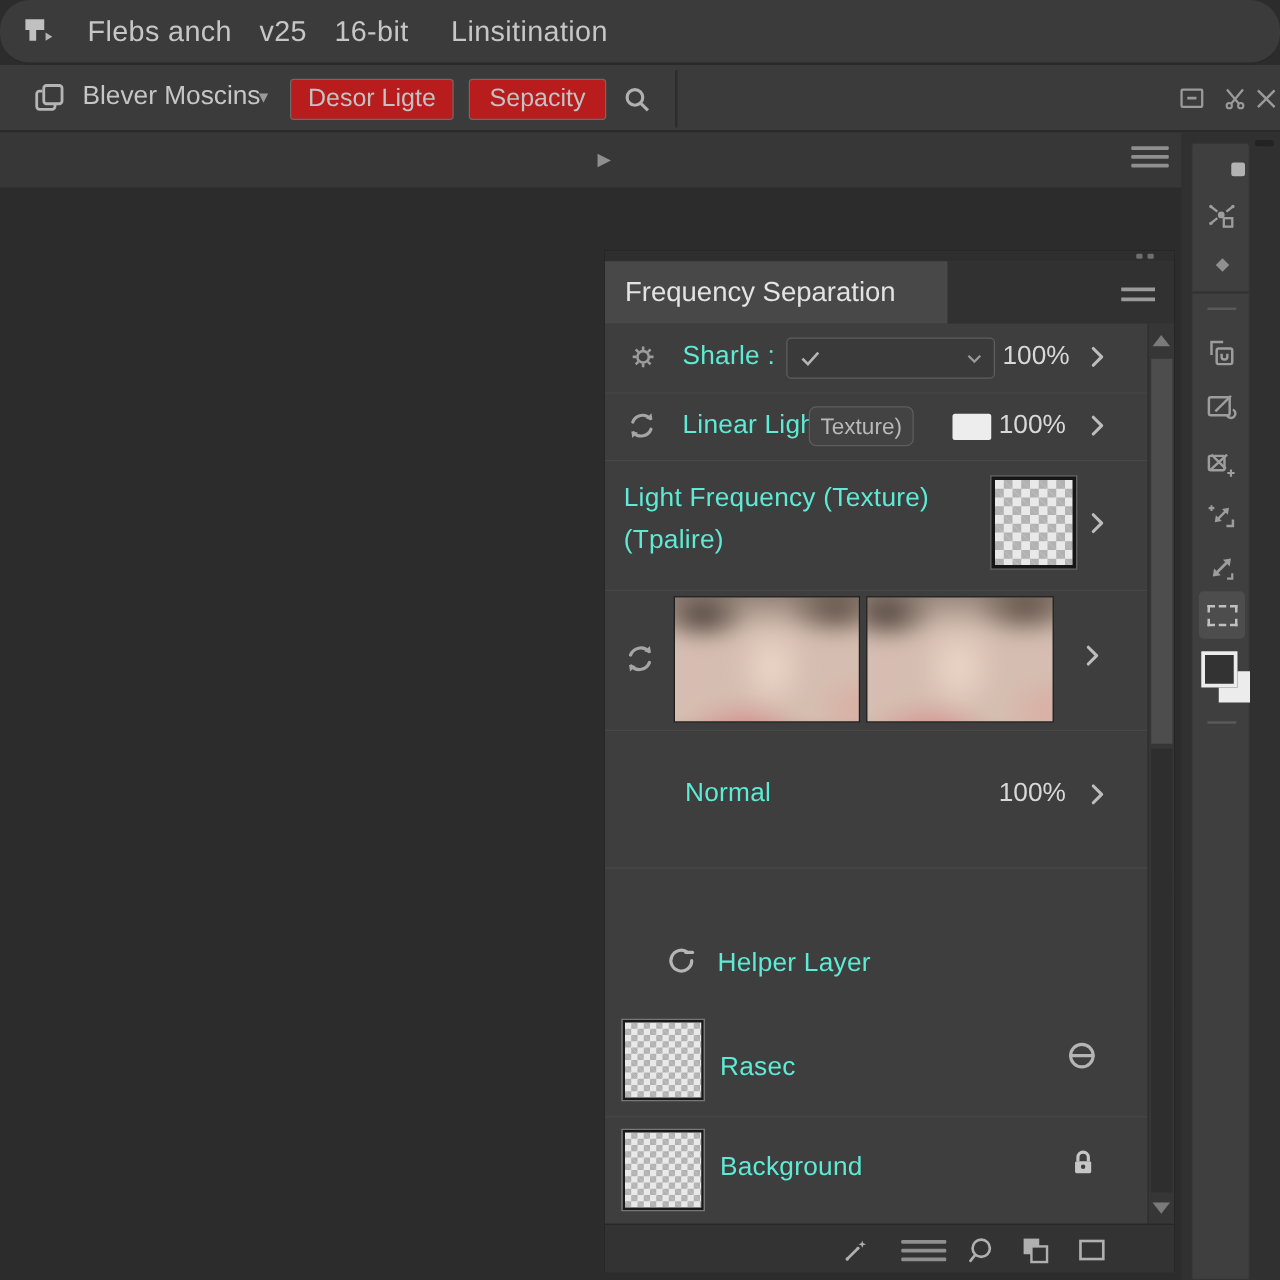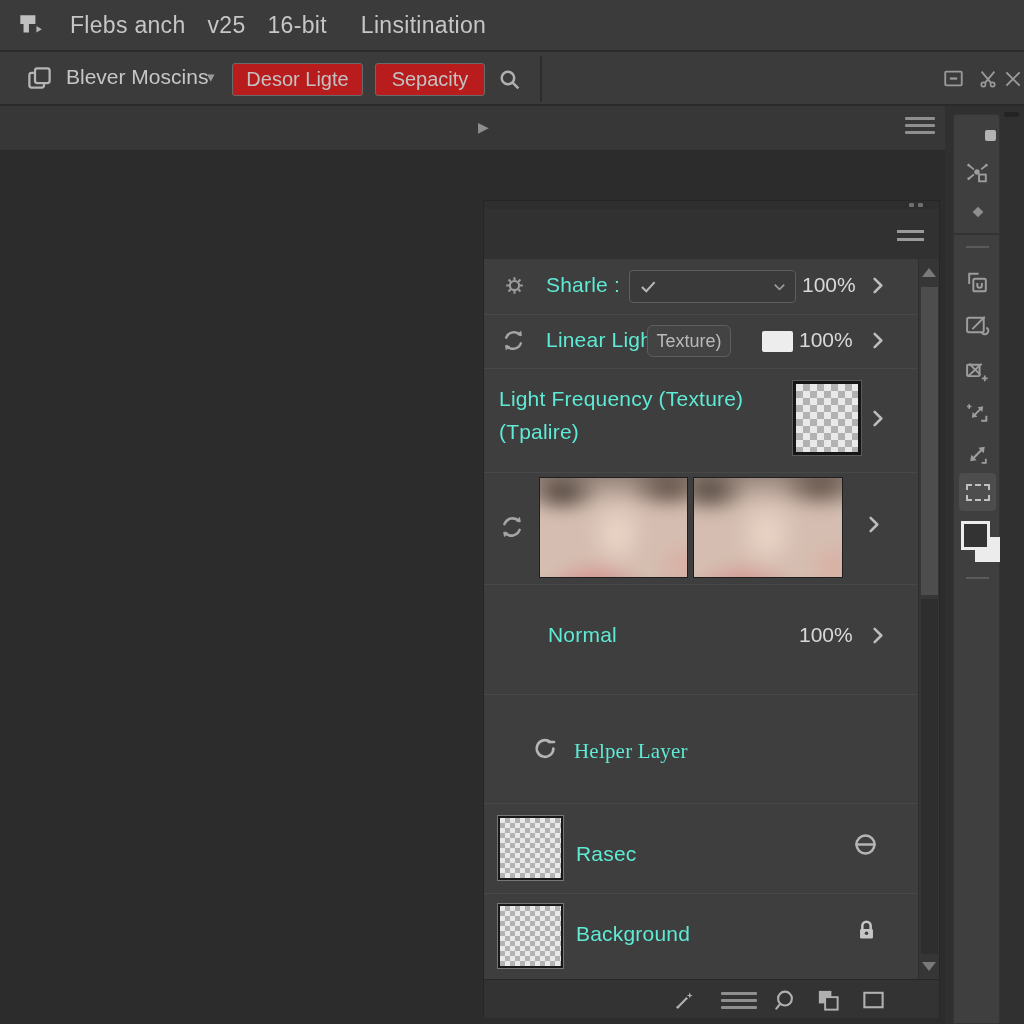--- a/index.html
+++ b/index.html
@@ -3,21 +3,21 @@
 <meta charset="utf-8">
 <style>
   * { margin:0; padding:0; box-sizing:border-box; }
   html,body { width:1024px; height:1024px; overflow:hidden; background:#2c2c2c;
               font-family:"Liberation Sans", sans-serif; }
   .abs { position:absolute; }
 
   
   .menubar { position:absolute; left:0; top:0; width:1024px; height:52px;
              background:#3b3b3b; border-bottom:2px solid #2a2a2a;
-             display:flex; align-items:center; }
+             display:flex; align-items:center;border-radius:24px; }
   .menubar .logo { margin-left:16px; display:flex; align-items:center; }
   .menubar .mitem { color:#c6c6c6; font-size:23px; margin-left:22px; letter-spacing:.3px; }
   .menubar .mitem.first { margin-left:26px; }
 
   
   .optionsbar { position:absolute; left:0; top:52px; width:1024px; height:54px;
                 background:#3b3b3b; border-bottom:2px solid #2a2a2a; }
   .opt-copy { position:absolute; left:26px; top:13px; }
   .opt-tool { position:absolute; left:66px; top:13px; color:#c6c6c6; font-size:21px; }
   .opt-caret { position:absolute; left:207px; top:16px; color:#9a9a9a; font-size:15px; }
@@ -73,21 +73,21 @@
   .p-menu { position:absolute; right:15px; top:21px; width:27px; }
   .p-menu span { display:block; height:3px; background:#9a9a9a; margin-bottom:5px; }
 
   .p-body { position:absolute; left:0; top:58px; width:455px; height:720px; }
   .row { position:absolute; left:0; width:455px; background:#3e3e3e; border-bottom:1px solid #484848; }
   .r1 { top:0;   height:56px; }
   .r2 { top:56px; height:54px; }
   .r3 { top:110px; height:104px; }
   .r4 { top:214px; height:112px; }
   .r5 { top:326px; height:110px; }
-  .r6 { top:436px; height:109px;font-family:Liberation Serif, serif; }
+  .r6 { top:456px; height:109px; }
   .r7 { top:545px; height:90px; }
   .r8 { top:635px; height:85px; border-bottom:none; }
 
   .lbl { position:absolute; color:#5eead4; font-size:21px; letter-spacing:.2px; }
   .val { position:absolute; color:#d8d8d8; font-size:21px; }
   .chev { position:absolute; }
 
   .dropdown { position:absolute; left:145px; top:11px; width:167px; height:33px;
               background:#3a3a3a; border:1px solid #5e5e5e; border-radius:4px; }
   .dd-check { position:absolute; left:8px; top:5px; }
@@ -290,20 +290,21 @@
 </div>
 
 <div class="panel">
   <div class="p-strip">
     <span class="p-dots">
         <i></i>
         <i></i>
       </span>
   </div>
   <div class="p-header">
+    <div class="p-tab">Frequency Separation</div>
     <div class="p-menu">
         <span></span>
         <span></span>
       </div>
   </div>
 
   <div class="p-body">
 
     <div class="row r1">
       <span class="abs" style="left:18px; top:14px;">

